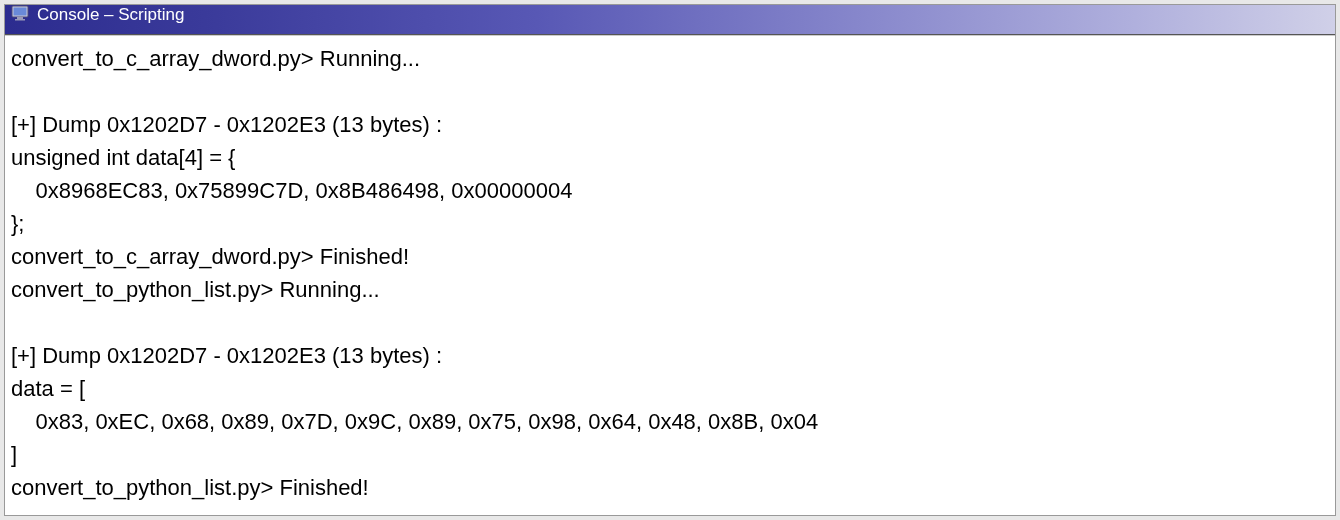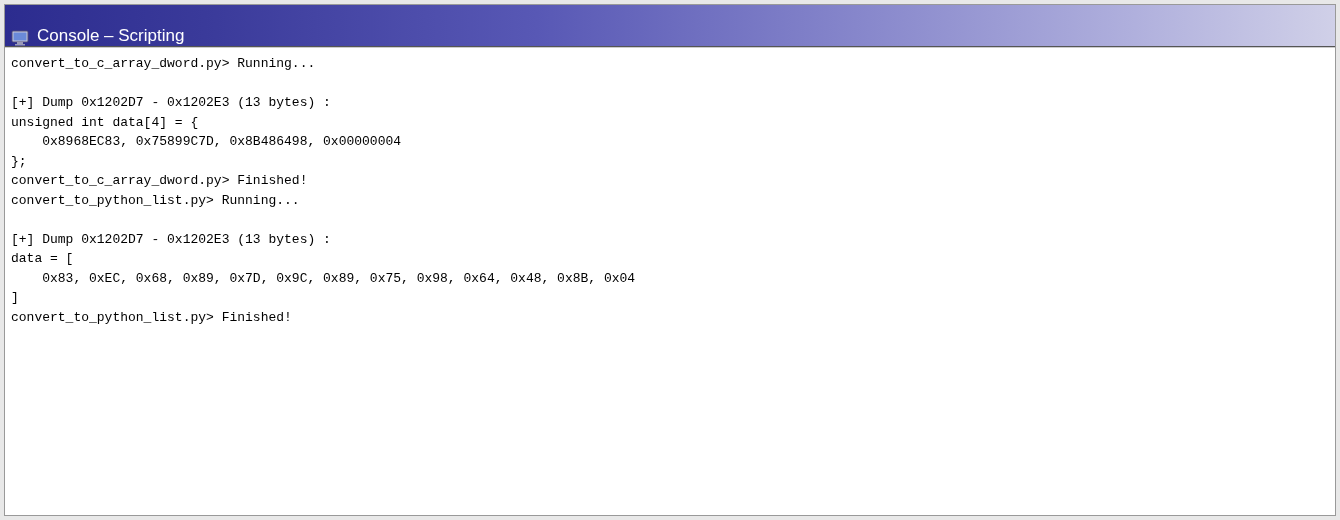--- a/index.html
+++ b/index.html
@@ -13,24 +13,24 @@
     }
     .panel {
       width: 100%;
       height: 100%;
       background: #ffffff;
       border: 1px solid #999;
       display: flex;
       flex-direction: column;
     }
     .title-bar {
-      height: 42px;
+      height: 30px;
       background: linear-gradient(to right, #2c2c8f 0%, #3a3a9a 15%, #5858b5 40%, #8888cc 65%, #b0b0dd 85%, #d0d0e8 100%);
       display: flex;
-      align-items: flex-end;
+      align-items: flex-start;
       padding: 0 6px;
       color: #ffffff;
       font-size: 17px;
       border-bottom: 1px solid #555;
     }
     .title-icon {
       width: 18px;
       height: 16px;
       margin-right: 8px;
       display: flex;
@@ -40,22 +40,22 @@
     .title-icon svg {
       width: 18px;
       height: 16px;
     }
     .title-text {
       font-weight: normal;
     }
     .console-output {
       flex: 1;
       padding: 6px 6px;
-      font-family: Liberation Mono, monospace;
-      font-size: 13px;
+      font-family: Liberation Sans, sans-serif;
+      font-size: 22px;
       line-height: 1.5;
       background: #ffffff;
       color: #000000;
       white-space: pre;
       overflow: auto;
       border-top: 1px solid #ccc;
     }
   </style>
 </head>
 <body>

